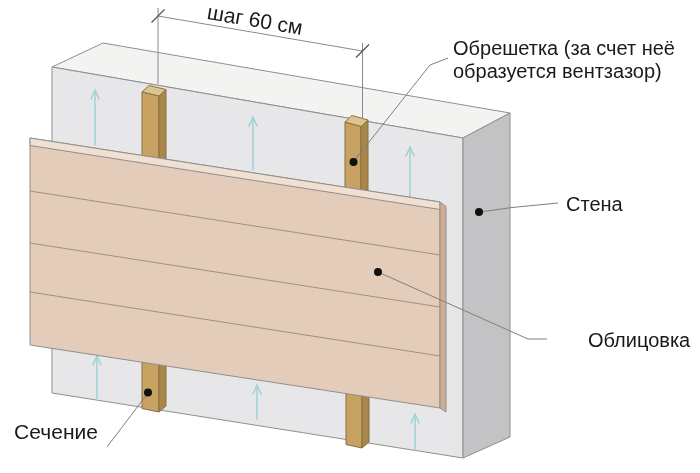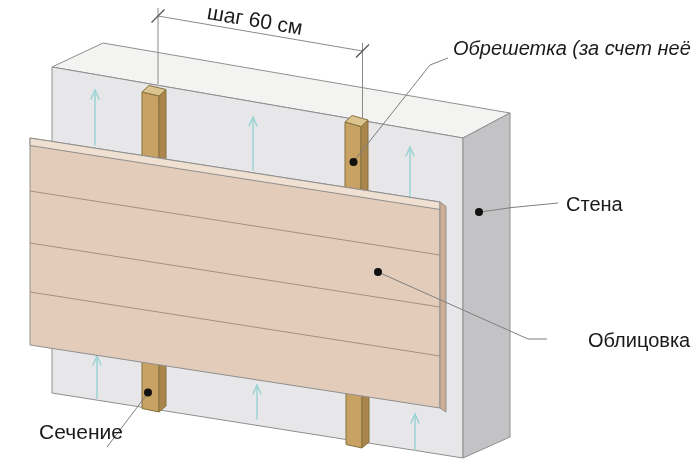--- a/index.html
+++ b/index.html
@@ -30,31 +30,30 @@
   .label .line { display: block; }
   .dim-label {
     left: 180px;
     top: 8px;
     width: 150px;
     text-align: center;
     font-size: 21px;
     transform: rotate(9.7deg);
     transform-origin: 50% 50%;
   }
-  .battens-label { left: 453px; top: 37px; font-style: italic; }
+  .battens-label { left: 453px; top: 37px; }
   .wall-label { left: 566px; top: 193px; text-align: right; }
   .cladding-label { left: 548px; top: 329px; margin-left: 40px; }
   .section-label {
     left: 5px;
     top: 419px;
     width: 102px;
     text-align: center;
     font-size: 21px;
     line-height: 25px;
-    margin-left: 25px;
   }
   .outlined { stroke-width: 1; stroke-linejoin: round; }
   .thin-line { fill: none; stroke-width: 1; }
   .tick { stroke-width: 1.3; }
   .arrow-line { fill: none; stroke-width: 1.5; stroke-linecap: round; }
 </style>
 </head>
 <body>
 
 <div class="stage">
@@ -145,20 +144,21 @@
 
       <line class="thin-line" x1="107" y1="447" x2="148" y2="393" stroke="#7f7f7f"></line>
       <circle cx="148" cy="392.5" r="4" fill="#111111"></circle>
     </g>
   </svg>
 
   <div class="label dim-label">шаг 60 см</div>
 
   <div class="label battens-label">
     <span class="line">Обрешетка (за счет неё</span>
+    <span class="line">образуется вентзазор)</span>
   </div>
 
   <div class="label wall-label">Стена</div>
 
   <div class="label cladding-label">Облицовка</div>
 
   <div class="label section-label">
     <span class="line">Сечение</span>
   </div>
 

